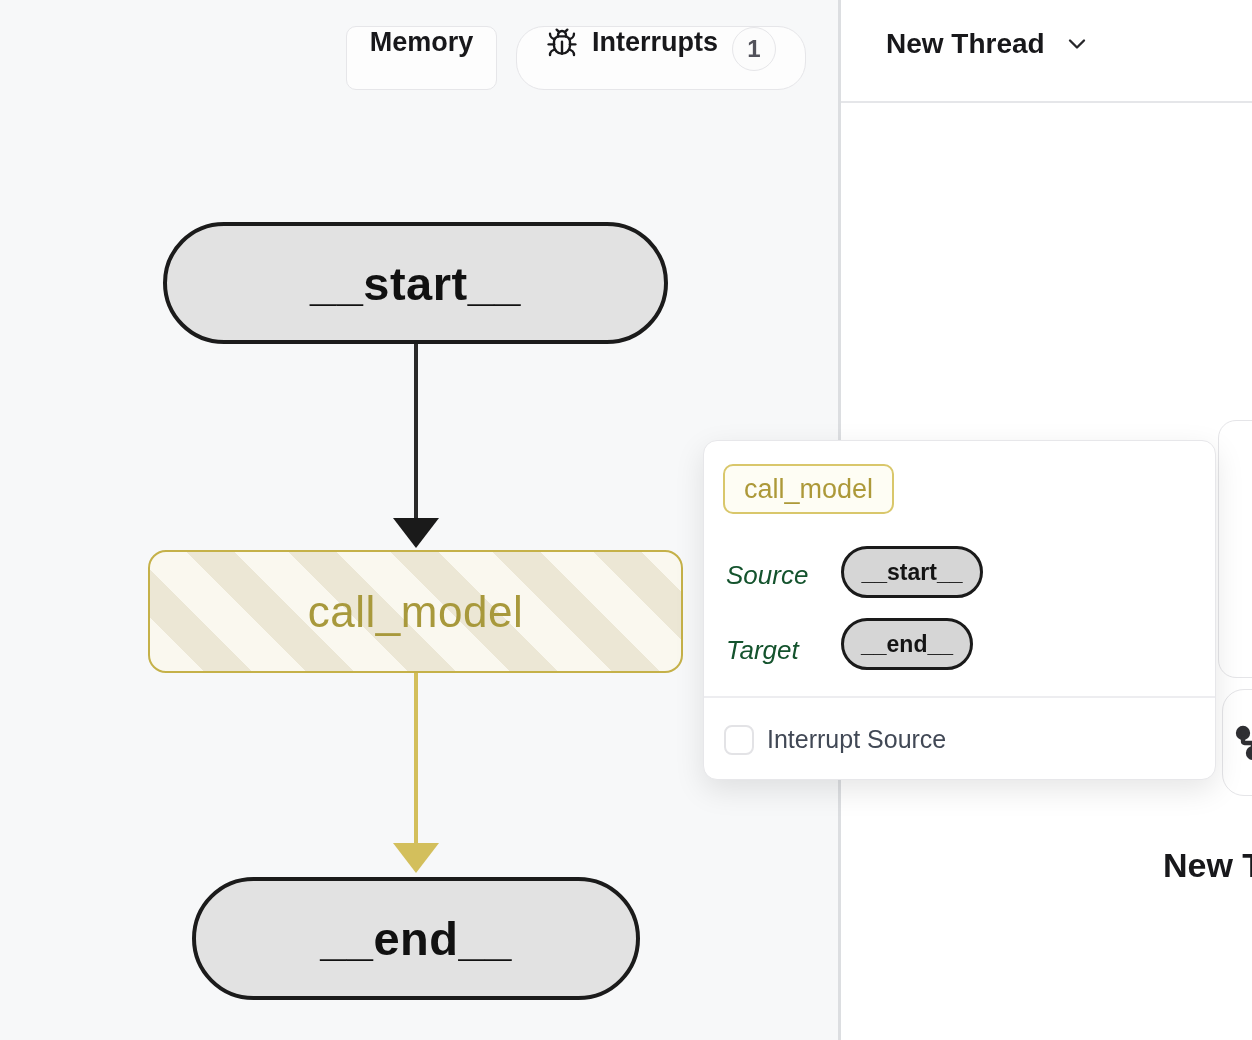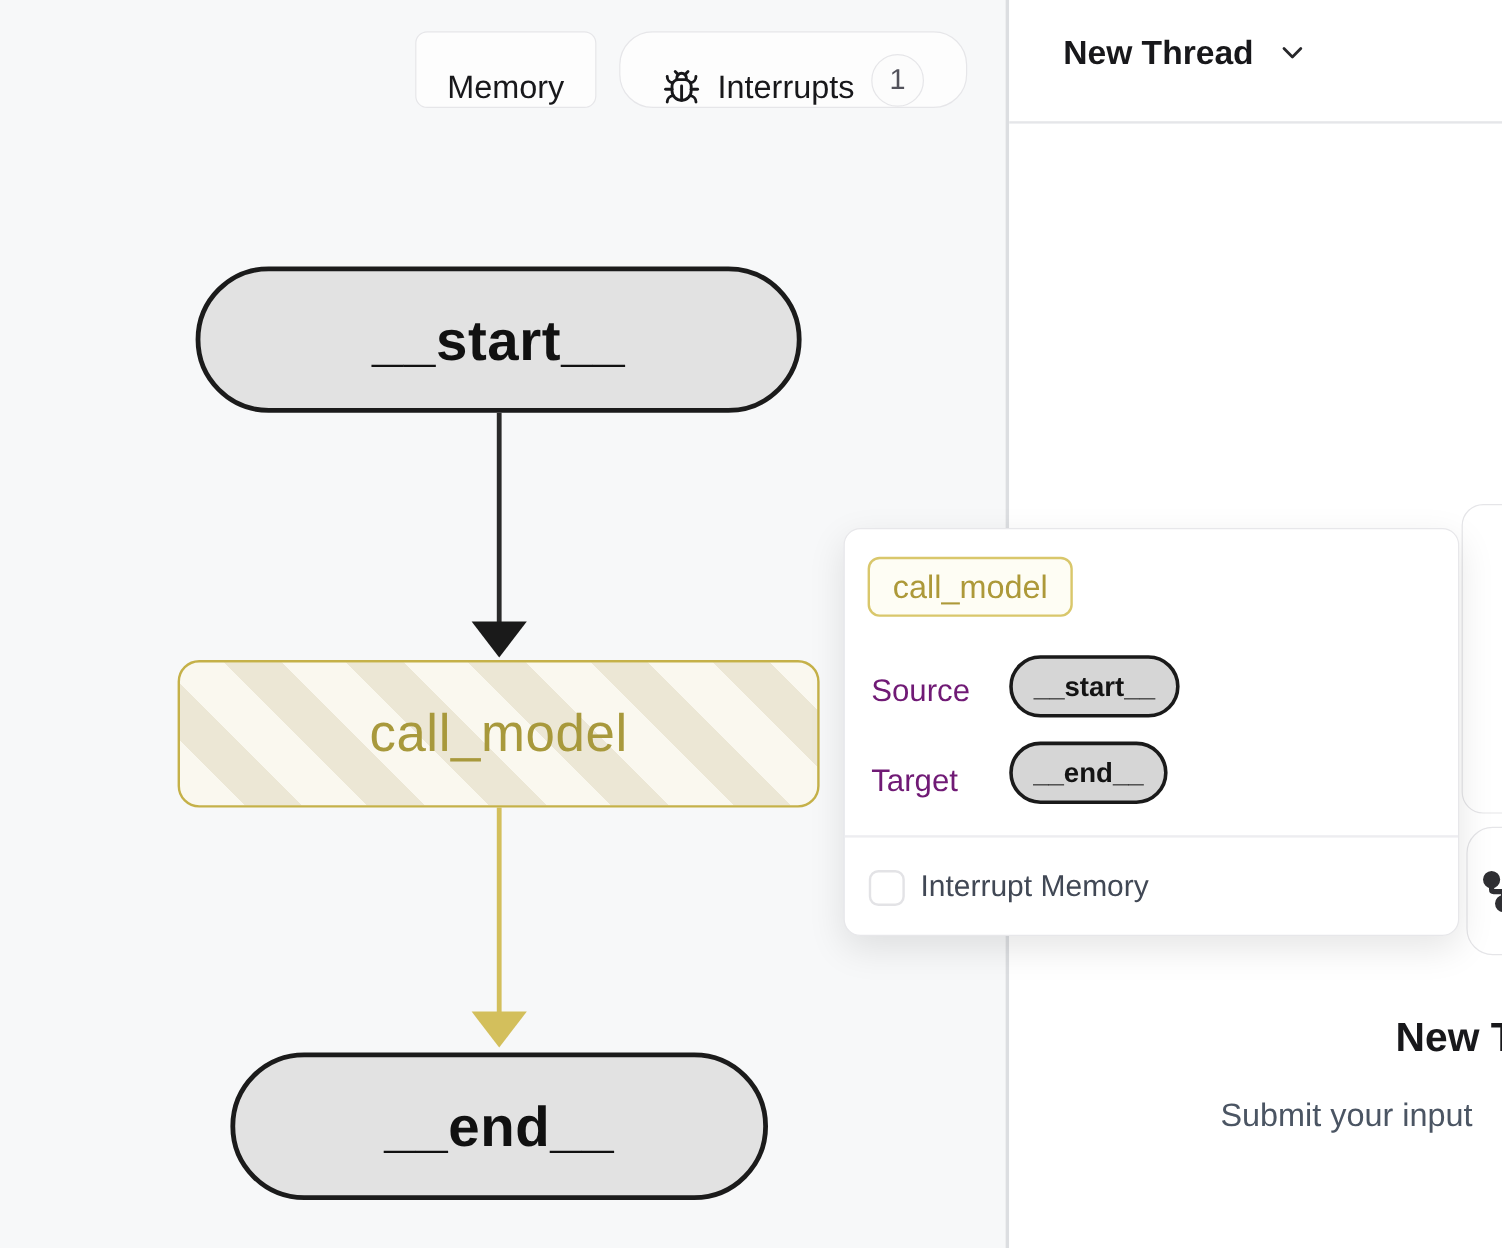--- a/index.html
+++ b/index.html
@@ -4,23 +4,23 @@
 <style>
   * { margin:0; padding:0; box-sizing:border-box; }
   html,body { width:1252px; height:1040px; overflow:hidden; background:#fff;
               font-family:"Liberation Sans", sans-serif; }
   #app { position:relative; width:1252px; height:1040px; overflow:hidden; }
 
   
   .canvas { position:absolute; left:0; top:0; width:838px; height:1040px; background:#f7f8f9; }
   .vdivider { position:absolute; left:838px; top:0; width:3px; height:1040px; background:#dcdee1; }
 
-  .toolbar-btn { position:absolute; display:flex; align-items:flex-end; justify-content:center;
+  .toolbar-btn { position:absolute; display:flex; align-items:flex-start; justify-content:center;
                  gap:14px; height:64px; background:#fdfdfd; border:1.5px solid #e6e6e9;
-                 border-radius:10px; font-size:27px; color:#18181b; cursor:pointer; }
+                 border-radius:10px; font-size:27px; color:#18181b; cursor:pointer;font-weight:bold; }
   .btn-memory { left:346px; top:26px; width:151px; }
   .btn-interrupts { left:516px; top:26px; width:290px;border-radius:28px; }
   .count-badge { display:flex; align-items:center; justify-content:center;
                  width:44px; height:44px; border:1.5px solid #e6e6e9; border-radius:50%;
                  font-size:24px; color:#52525b; background:#fcfcfc; }
 
   
   .node { position:absolute; display:flex; align-items:center; justify-content:center; }
   .node-pill { background:#e2e2e2; border:4px solid #1b1b1b; border-radius:999px;
                font-size:47px; font-weight:600; color:#111; letter-spacing:.5px; }
@@ -61,21 +61,21 @@
   .hidden-card-bottom svg { margin-left:10px; }
 
   
   .popover { position:absolute; left:703px; top:440px; width:513px; height:340px;
              background:#ffffff; border:1.5px solid #e7e7ea; border-radius:14px;
              box-shadow:0 10px 30px rgba(0,0,0,.10); z-index:10; }
   .node-chip { position:absolute; left:19px; top:23px; height:50px; display:inline-flex;
                align-items:center; padding:0 19px; background:#fefdf4;
                border:2px solid #d9c76b; border-radius:10px;
                font-size:27px; color:#ad9939; }
-  .kv-label { position:absolute; left:22px; font-size:26px; color:#701a75; }
+  .kv-label { position:absolute; left:22px; font-size:26px; color:#14532d;font-style:italic; }
   .kv-source-label { top:119px; } .kv-target-label { top:194px; }
   .mini-pill { position:absolute; left:137px; height:52px; display:inline-flex; align-items:center;
                justify-content:center; background:#d6d6d6; border:3px solid #1a1a1a;
                border-radius:999px; font-size:23px; font-weight:700; color:#141414; }
   .pill-source { top:105px; width:142px; } .pill-target { top:177px; width:132px; }
   .popover-divider { position:absolute; left:0; top:255px; width:100%; height:1.5px; background:#ededf0; }
   .popover-footer { position:absolute; left:0; top:257px; width:100%; height:83px;
                     display:flex; align-items:center; }
   .chk-group { display:flex; align-items:center; gap:13px; cursor:pointer; }
   .chk-group.before { margin-left:20px; } .chk-group.after { margin-left:25px; }
@@ -143,21 +143,20 @@
           <path d="m6 9 6 6 6-6"></path>
         </svg>
       </span>
     </div>
     <div class="panel-hdivider"></div>
 
     <div style="position:relative;">
       <div class="empty-heading" style="position:absolute; left:322px; top:846px;"></div>
     </div>
     <div class="empty-heading" style="left:322px; top:846px;">New Thread</div>
-    <div class="empty-subtext" style="left:176px; top:914px;">Submit your input</div>
   </div>
 
   <div class="hidden-card-top"></div>
   <div class="hidden-card-bottom">
     <span style="display:flex;">
       <svg width="40" height="40" viewBox="0 0 24 24" fill="none" stroke="#2f2f33" stroke-width="2.6" stroke-linecap="round" stroke-linejoin="round">
         <circle cx="12" cy="18" r="3" fill="#2f2f33"></circle>
         <circle cx="6" cy="6" r="3" fill="#2f2f33"></circle>
         <circle cx="18" cy="6" r="3" fill="#2f2f33"></circle>
         <path d="M18 9v2c0 .6-.4 1-1 1H7c-.6 0-1-.4-1-1V9"></path>
@@ -173,18 +172,18 @@
     <span class="mini-pill pill-source">__start__</span>
 
     <span class="kv-label kv-target-label">Target</span>
     <span class="mini-pill pill-target">__end__</span>
 
     <div class="popover-divider"></div>
 
     <div class="popover-footer">
       <div class="chk-group before">
         <span class="checkbox"></span>
-        <span class="chk-label">Interrupt Memory</span>
+        <span class="chk-label">Interrupt Source</span>
       </div>
     </div>
   </div>
 
 </div>
 
 </body></html>

